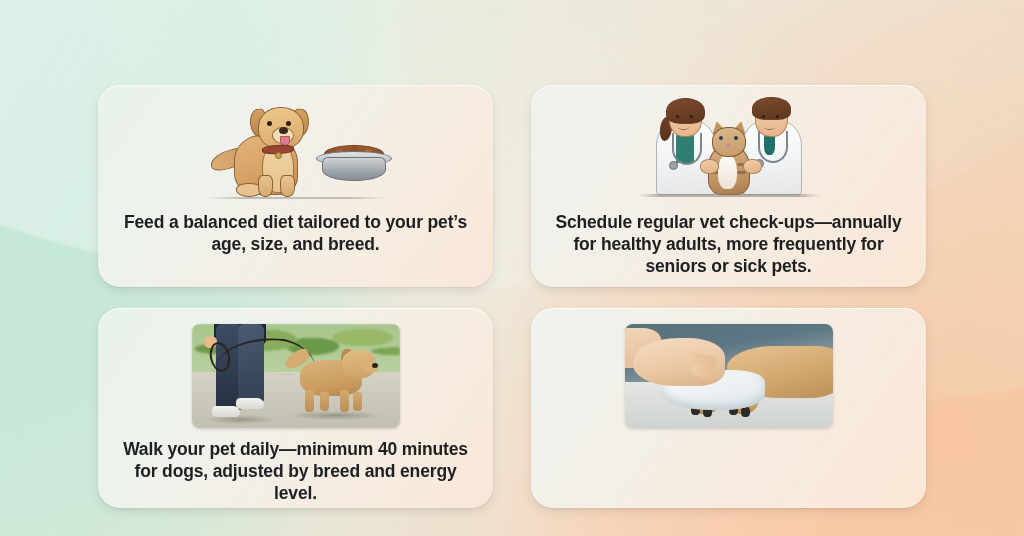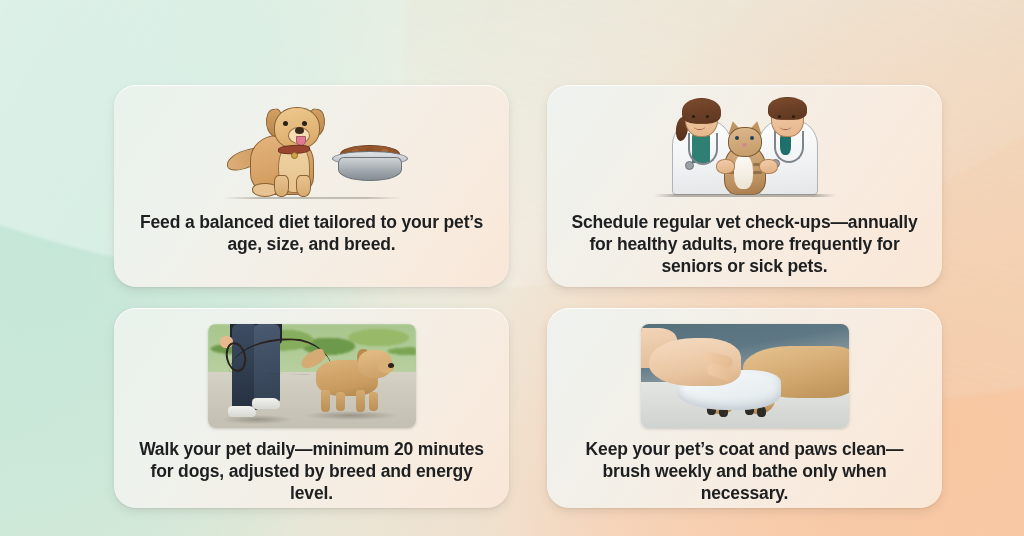--- a/index.html
+++ b/index.html
@@ -84,21 +84,21 @@
     font-weight: bold;
     letter-spacing: -0.3px;
     color: #16181a;
     text-shadow: 0 1px 0 rgba(255,255,255,0.45);
     white-space: nowrap;
   }
 
   
   .grid {
     position: absolute;
-    left: 114px;
+    left: 98px;
     top: 85px;
     width: 828px;
     height: 423px;
     display: grid;
     grid-template-columns: 395px 395px;
     grid-template-rows: 202px 200px;
     column-gap: 38px;
     row-gap: 21px;
   }
   .card {
@@ -704,21 +704,21 @@
           <div class="wdog-leg g1"></div>
           <div class="wdog-leg g2"></div>
           <div class="wdog-leg g3"></div>
           <div class="wdog-leg g4"></div>
           <div class="wdog-ear"></div>
           <div class="wdog-head"></div>
           <div class="wdog-snout"></div>
           <div class="wdog-nose"></div>
         </div>
       </div>
-      <div class="card-caption">Walk your pet daily—minimum 20 minutes for dogs, adjusted by breed and energy level.</div>
+      <div class="card-caption">Walk your pet daily—minimum 40 minutes for dogs, adjusted by breed and energy level.</div>
     </div>
 
     <div class="card card-r2 warm">
       <div class="card-media">
         <div class="photo">
           <div class="groom-bg"></div>
           <div class="groom-surface"></div>
           <div class="dog-leg-big"></div>
           <div class="paw p1"></div>
           <div class="paw p2"></div>
@@ -726,17 +726,16 @@
           <div class="toe t2"></div>
           <div class="toe t3"></div>
           <div class="toe t4"></div>
           <div class="towel"></div>
           <div class="hand-arm"></div>
           <div class="hand-big"></div>
           <div class="finger f1"></div>
           <div class="finger f2"></div>
         </div>
       </div>
-      <div class="card-caption">Keep your pet’s coat and paws clean—brush weekly and bathe only when necessary.</div>
     </div>
 
   </div>
 </div>
 
 </body></html>

